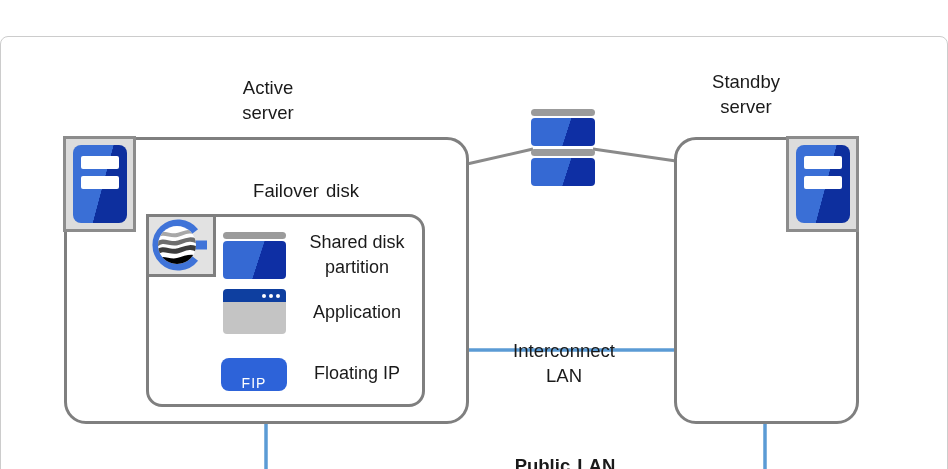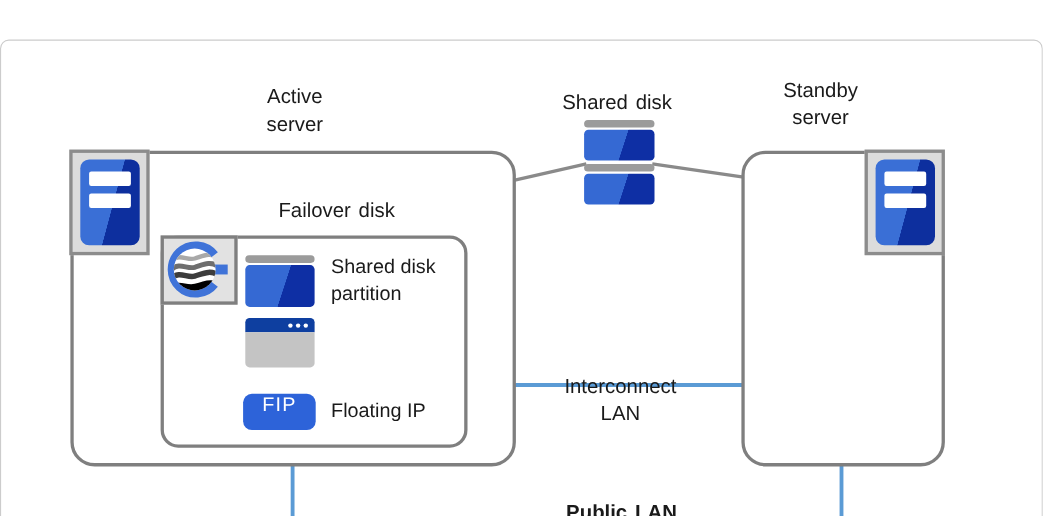--- a/index.html
+++ b/index.html
@@ -22,21 +22,21 @@
     line-height:25px; white-space:pre-line; word-spacing:2px;
   }
   #label-active       { left:197px; top:38px;  width:140px; }
   #label-shared-disk  { left:490px; top:43px;  width:140px; }
   #label-standby      { left:675px; top:32px;  width:140px; }
   #label-failover     { left:205px; top:141px; width:200px; }
   #label-interconnect { left:483px; top:301px; width:160px; }
   #label-public       { left:484px; top:416px; width:160px;font-weight:bold; }
 
   .item-label {
-    position:absolute; z-index:5; left:300px; font-size:18px; line-height:25px; width:112px;
+    position:absolute; z-index:5; left:300px; font-size:18px; line-height:25px; width:112px;text-align:center;
   }
   #label-partition { top:193px; }
   #label-app       { top:263px; }
   #label-fip       { top:324px; }
 
   
   .server-icon {
     position:absolute; z-index:4; width:73px; height:96px; box-sizing:border-box;
     background:#dcdcdc; border:3px solid #8c8c8c;
     display:flex; align-items:center; justify-content:center;
@@ -67,22 +67,22 @@
   #application-icon .titlebar {
     height:13px; background:#0e3fa0; border-radius:4px 4px 0 0;
     display:flex; align-items:center; justify-content:flex-end; gap:3px; padding-right:6px;
   }
   #application-icon .dot { width:4px; height:4px; border-radius:50%; background:#ffffff; }
   #application-icon .winbody { height:32px; background:#c4c4c4; border-radius:0 0 4px 4px; }
 
   
   #fip-badge {
     position:absolute; z-index:5; left:220px; top:321px; width:66px; height:33px;
-    background:#2d63d9; border-radius:8px; color:#ffffff; font-size:18px;
-    display:flex; align-items:flex-start; justify-content:center; letter-spacing:1px;
+    background:#2d63d9; border-radius:8px; color:#ffffff; font-size:14px;
+    display:flex; align-items:flex-end; justify-content:center; letter-spacing:1px;
   }
 
   
   #logo-square {
     position:absolute; z-index:5; left:145px; top:177px; width:70px; height:63px;
     box-sizing:border-box; background:#e2e2e2; border:3px solid #7f7f7f;
     display:flex; align-items:center; justify-content:center;
   }
 </style>
 </head>
@@ -94,21 +94,20 @@
     <line x1="466" y1="127" x2="532" y2="112" stroke="#8a8a8a" stroke-width="3"></line>
     <line x1="592" y1="112" x2="675" y2="124" stroke="#8a8a8a" stroke-width="3"></line>
     <line x1="466" y1="313" x2="675" y2="313" stroke="#5b9bd5" stroke-width="3.5"></line>
     <line x1="265" y1="385" x2="265" y2="446" stroke="#5b9bd5" stroke-width="3.5"></line>
     <line x1="764" y1="385" x2="764" y2="446" stroke="#5b9bd5" stroke-width="3.5"></line>
     <line x1="99" y1="446" x2="853" y2="446" stroke="#5b9bd5" stroke-width="4"></line>
   </svg>
 
   <div class="heading" id="label-active">Active
 server</div>
-  <div class="heading" id="label-shared-disk">Shared disk</div>
   <div class="heading" id="label-standby">Standby
 server</div>
   <div class="heading" id="label-interconnect">Interconnect
 LAN</div>
   <div class="heading" id="label-public">Public LAN</div>
 
   <div class="node-box" id="active-box"></div>
   <div class="node-box" id="standby-box"></div>
 
   <div class="heading" id="label-failover">Failover disk</div>
@@ -139,20 +138,21 @@
   <div class="item-label" id="label-partition">Shared disk partition</div>
 
   <div id="application-icon">
     <div class="titlebar">
       <span class="dot"></span>
       <span class="dot"></span>
       <span class="dot"></span>
     </div>
     <div class="winbody"></div>
   </div>
+  <div class="item-label" id="label-app">Application</div>
 
   <div id="fip-badge">
     <span>FIP</span>
   </div>
   <div class="item-label" id="label-fip">Floating IP</div>
 
   <div class="server-icon" id="active-server-icon">
     <div class="tower">
       <div class="bar b1"></div>
       <div class="bar b2"></div>

